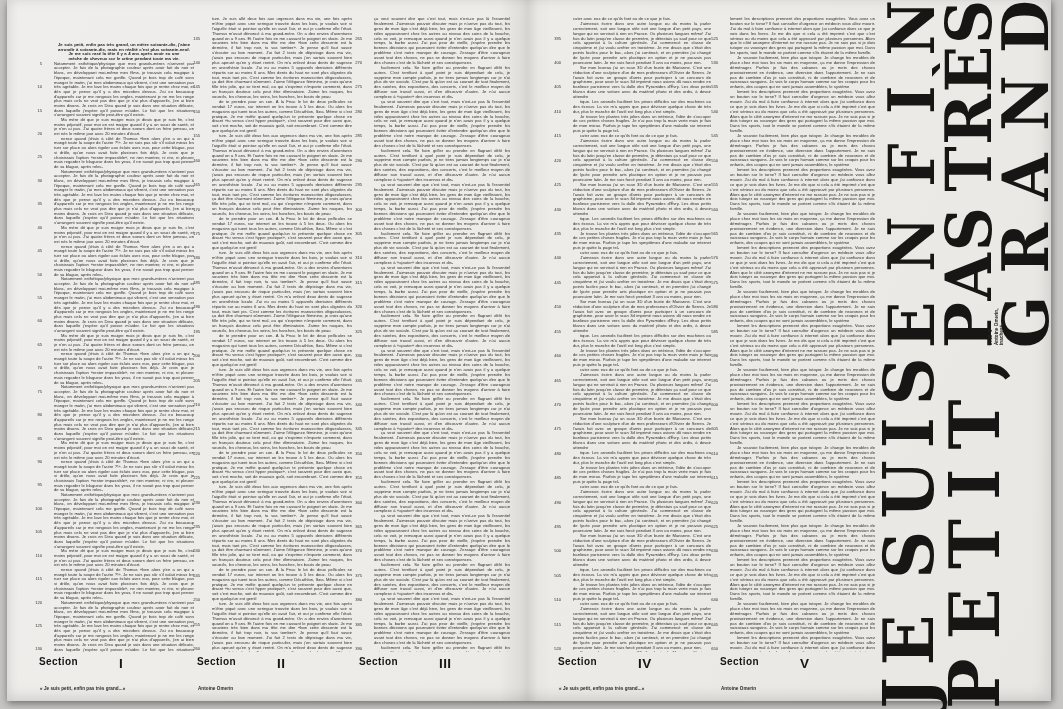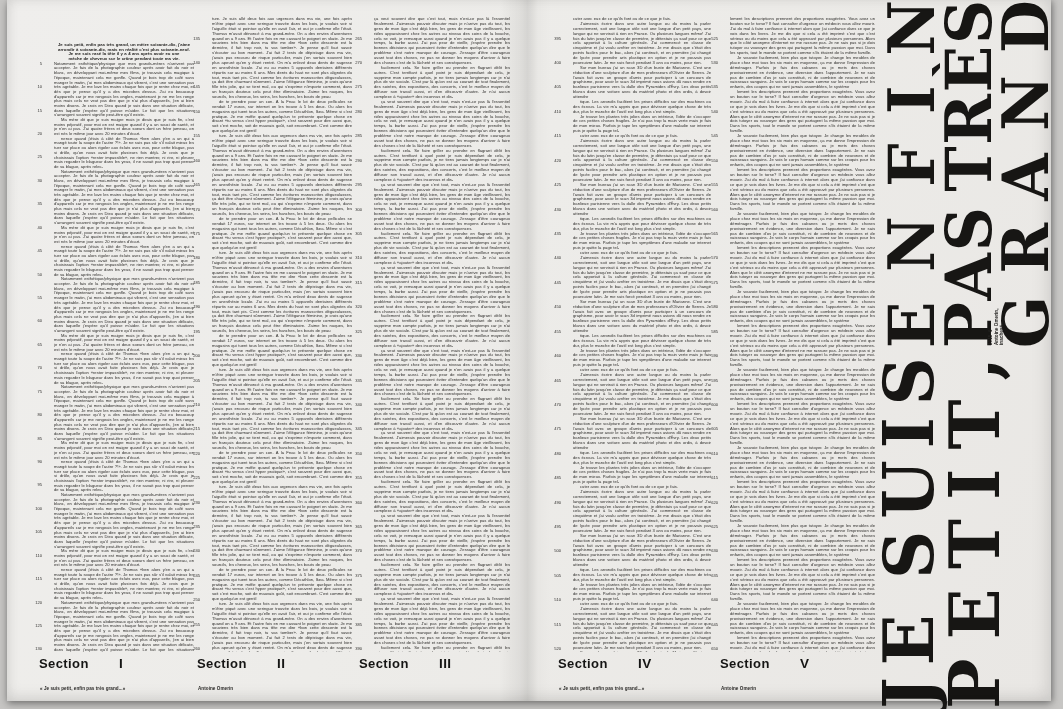--- a/index.html
+++ b/index.html
@@ -53,21 +53,21 @@
   }
   .dline span{display:block;transform:scaleY(1.04);}
   .dline .sp{width:12px;}
   .titleTop .dline{height:57px;font-size:61px;}
   .titleBottom .dline{height:66px;font-size:67px;}
   .colophon{
     font-size:4.6px;line-height:5.6px;color:#232220;font-weight:bold;
     letter-spacing:.05px;
   }
   .sectionLabel{
-    position:absolute;top:0;font-weight:bold;font-size:13px;
+    position:absolute;top:0;font-weight:bold;font-size:10px;
     color:#151514;letter-spacing:.4px;
   }
   .sectionNumeral{
     position:absolute;top:0;font-weight:bold;font-size:13.5px;
     color:#151514;letter-spacing:.4px;
   }
   .footnote{
     position:absolute;top:686px;font-size:4.6px;font-weight:bold;
     color:#2b2a28;letter-spacing:.05px;
   }

